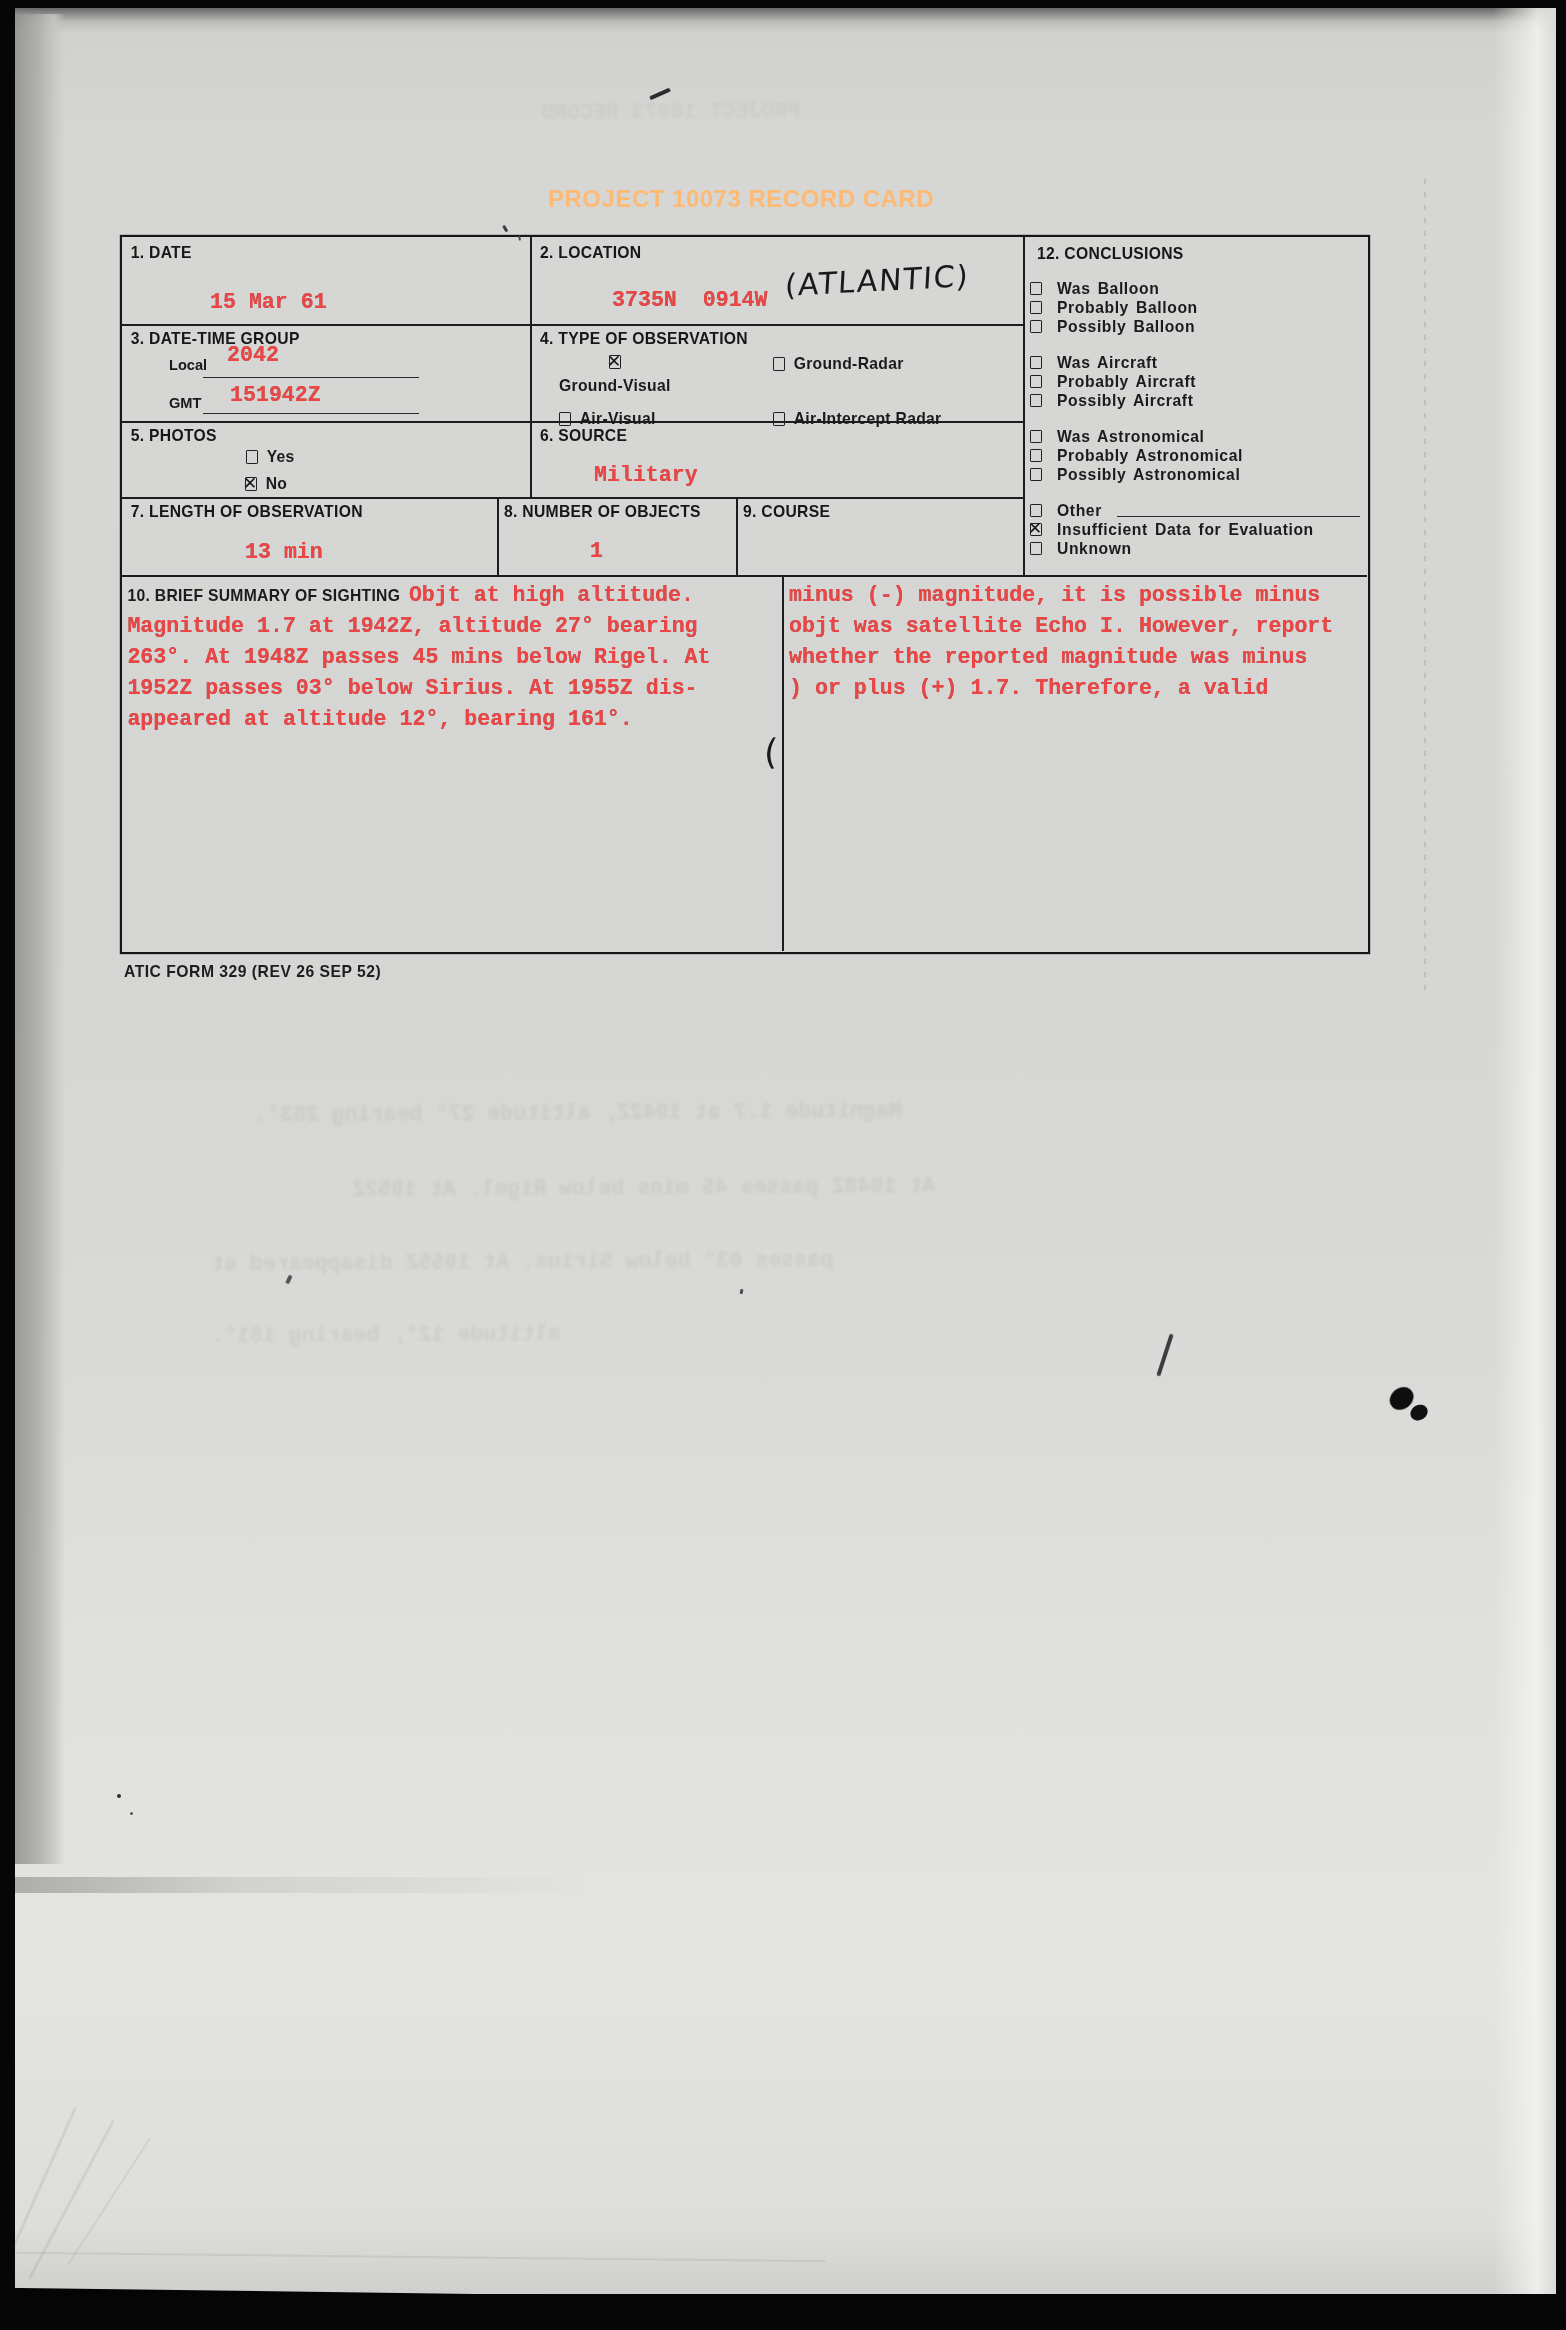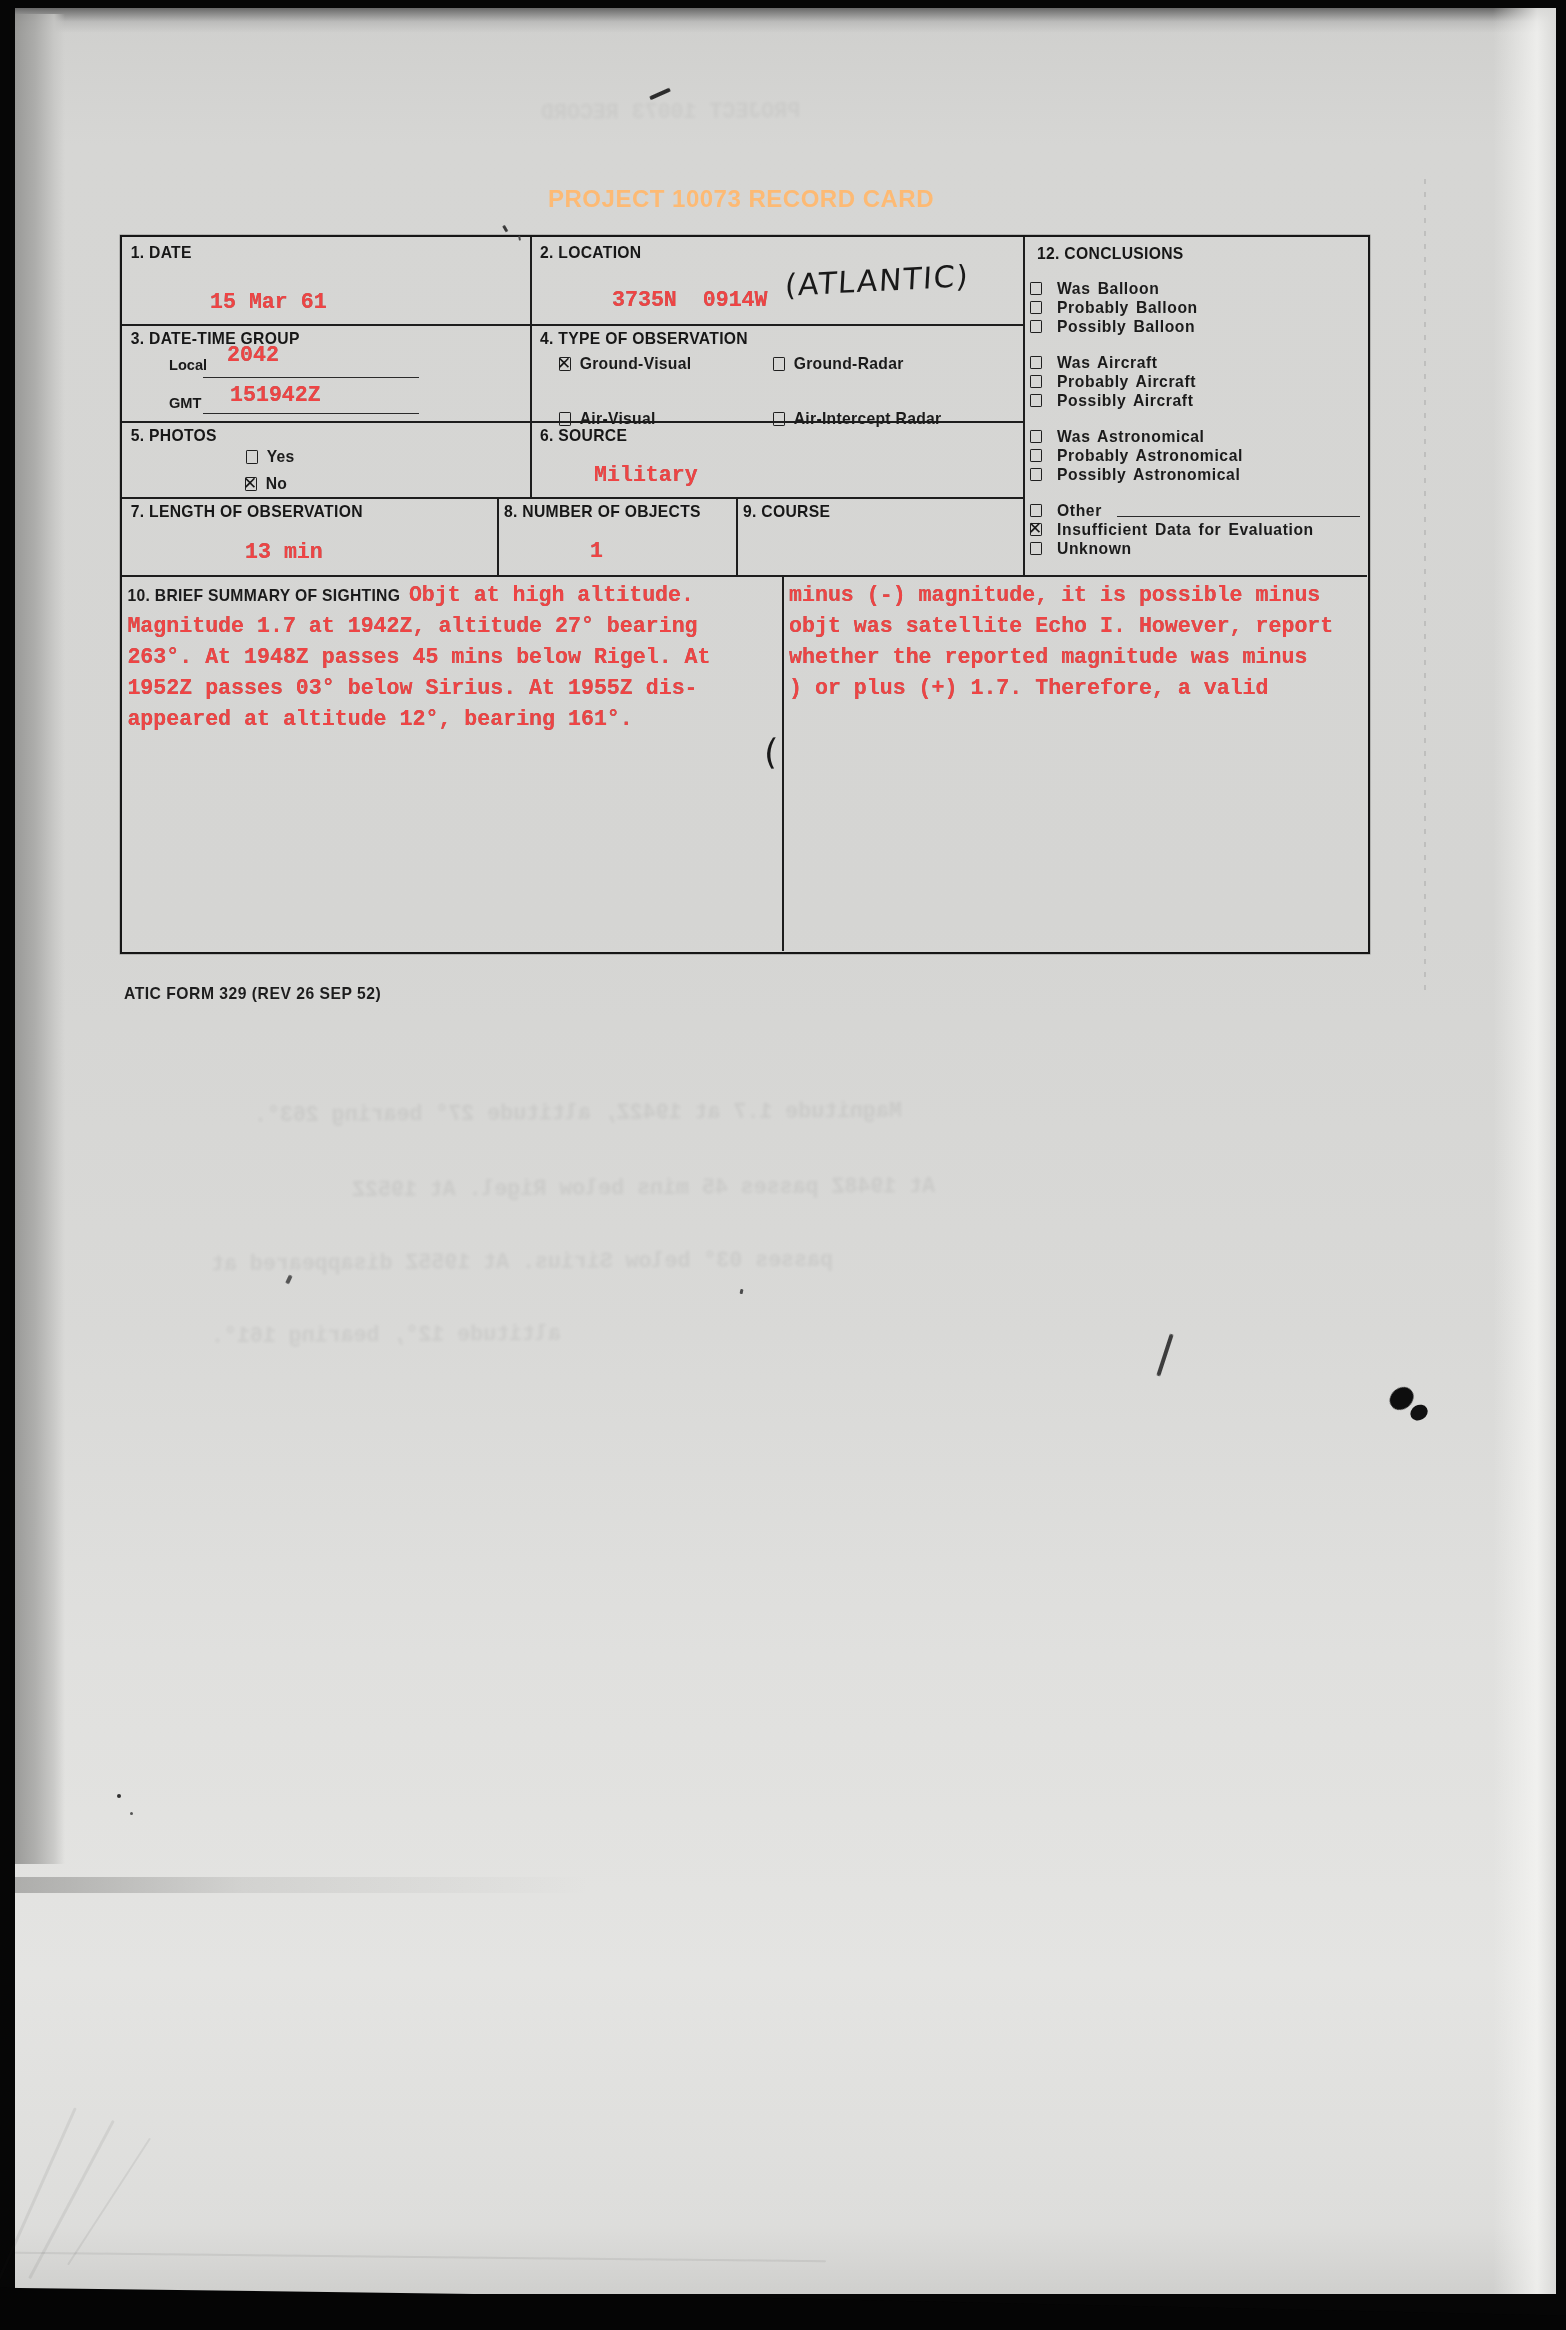--- a/index.html
+++ b/index.html
@@ -50,21 +50,21 @@
   .c-item .c-lbl{font:700 15.7px "Liberation Sans",sans-serif;letter-spacing:0.6px;word-spacing:2.2px;white-space:nowrap;}
   .c-gap{margin-top:17px;}
   .other-line{flex:1;border-bottom:1.6px solid #2a2a2a;height:12px;margin-right:4.3px;}
 
   .twblock{position:absolute;}
   .twblock .ln{height:31px;}
   .inline-lbl{font:700 15.7px "Liberation Sans",sans-serif;letter-spacing:0.3px;margin-right:8.7px;}
   .struck{text-decoration:line-through;text-decoration-thickness:2.2px;letter-spacing:0.5px;}
 
   .footer{position:absolute;left:124px;top:963px;font:700 15.7px "Liberation Sans",sans-serif;
-          letter-spacing:0.5px;color:#1d1d1d;margin-top:22px;}
+          letter-spacing:0.5px;color:#1d1d1d;}
 
   .ghost{position:absolute;transform:scaleX(-1) rotate(.4deg);filter:blur(1.6px);opacity:.075;
          font:700 21.6px "Liberation Mono","DejaVu Sans Mono",monospace;color:#333;white-space:nowrap;}
   .ghost.faint{opacity:.05;}
   .ink{position:absolute;}
 </style>
 </head>
 <body>
 
 <div class="canvas">
@@ -101,21 +101,21 @@
 
     <div class="lbl" style="left:8.7px;top:93px;">3. DATE-TIME GROUP</div>
     <div class="small-sans" style="left:47px;top:120px;">Local</div>
     <div class="rule" style="left:81px;top:118px;width:216px;height:21.6px;"></div>
     <div class="tw twpos" style="left:105px;top:106px;">2042</div>
     <div class="small-sans" style="left:47px;top:158px;">GMT</div>
     <div class="rule" style="left:81px;top:154px;width:216px;height:21.6px;"></div>
     <div class="tw twpos" style="left:108px;top:146px;">151942Z</div>
 
     <div class="lbl" style="left:418px;top:93px;">4. TYPE OF OBSERVATION</div>
-    <div class="cbrow" style="left:437px;top:118px;">
+    <div class="cbrow" style="left:437px;top:118px;flex-direction:column;">
       <span class="cb checked"></span>
       <span class="opt-lbl">Ground-Visual</span>
     </div>
     <div class="cbrow" style="left:651px;top:118px;">
       <span class="cb"></span>
       <span class="opt-lbl">Ground-Radar</span>
     </div>
     <div class="cbrow" style="left:437px;top:173px;">
       <span class="cb"></span>
       <span class="opt-lbl">Air-Visual</span>

